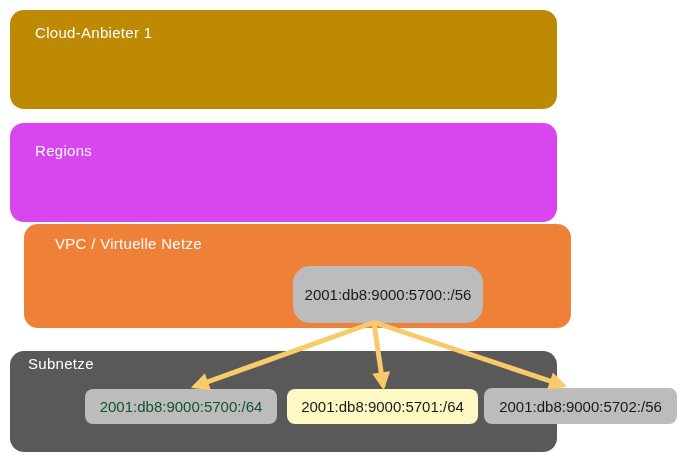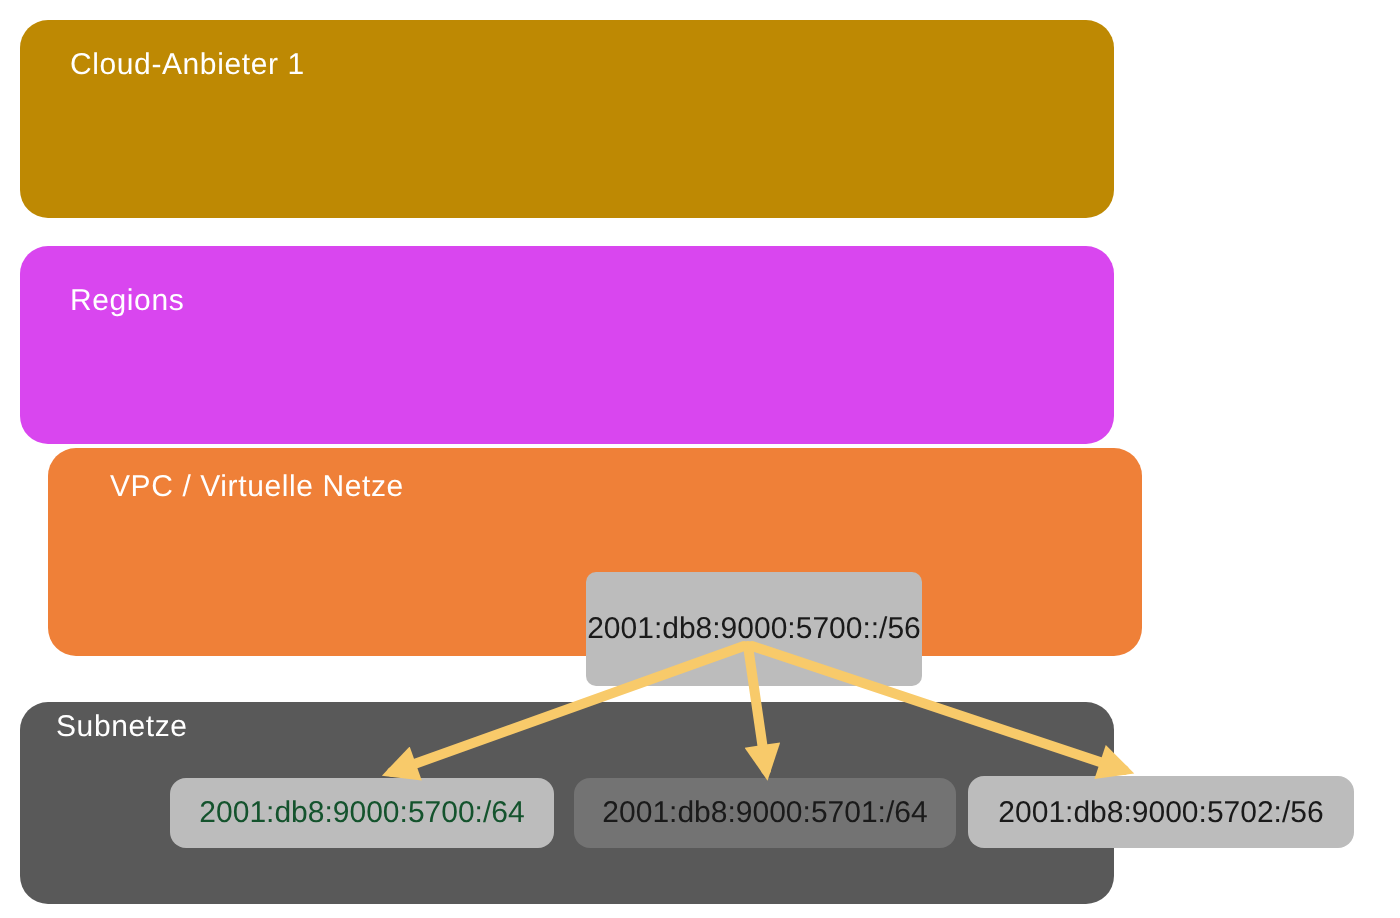--- a/index.html
+++ b/index.html
@@ -42,24 +42,23 @@
     display: flex;
     align-items: center;
     justify-content: center;
     font-size: 15px;
     white-space: nowrap;
     z-index: 2;
   }
   .vpc-box {
     left: 293px;
     top: 266px;
-    width: 168px;
+    width: 190px;
     height: 57px;
-    border-radius: 5px;
-    margin-top: 20px;
+    border-radius: 17px;
   }
   .subnet-box {
     top: 389px;
     height: 35px;
     border-radius: 8px;
   }
   .subnet1 { left: 85px;  width: 192px; }
   .subnet2 { left: 287px; width: 191px; }
   .subnet3 { left: 484px; width: 193px; top: 388px; height: 36px; align-items: center; }
 
@@ -95,21 +94,21 @@
   </div>
 
   <div class="prefix-box vpc-box" style="background-color: rgb(188, 188, 188); color: rgb(26, 26, 26);">
     <span>2001:db8:9000:5700::/56</span>
   </div>
 
   <div class="prefix-box subnet-box subnet1" style="background-color: rgb(188, 188, 188); color: #14532d;">
     <span>2001:db8:9000:5700:/64</span>
   </div>
 
-  <div class="prefix-box subnet-box subnet2" style="background-color: #737373; color: rgb(26, 26, 26);">
+  <div class="prefix-box subnet-box subnet2" style="background-color: #fef9c3; color: rgb(26, 26, 26);">
     <span>2001:db8:9000:5701:/64</span>
   </div>
 
   <div class="prefix-box subnet-box subnet3" style="background-color: rgb(188, 188, 188); color: rgb(26, 26, 26);">
     <span>2001:db8:9000:5702:/56</span>
   </div>
 
   <svg class="arrow-layer" viewBox="0 0 700 459" xmlns="http://www.w3.org/2000/svg">
     <defs>
       <marker id="ah" viewBox="0 0 10 10" refX="7" refY="5" markerWidth="4" markerHeight="3.6" orient="auto">

